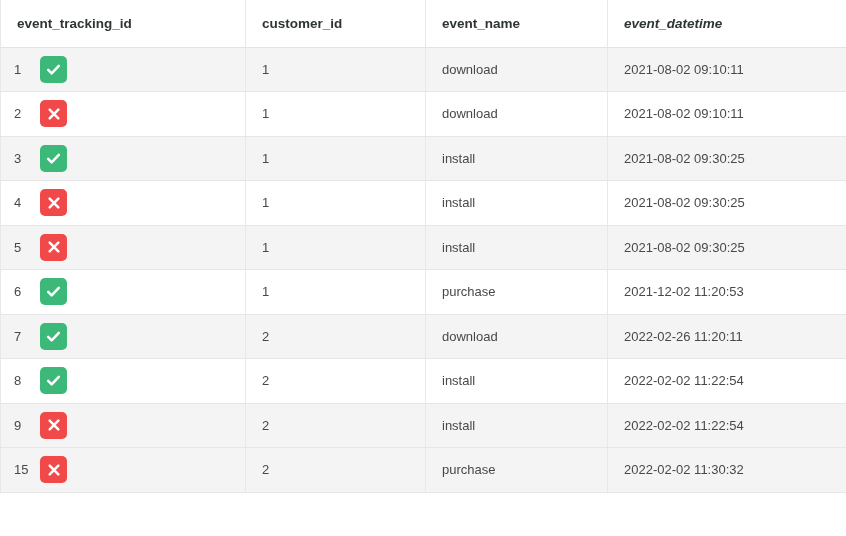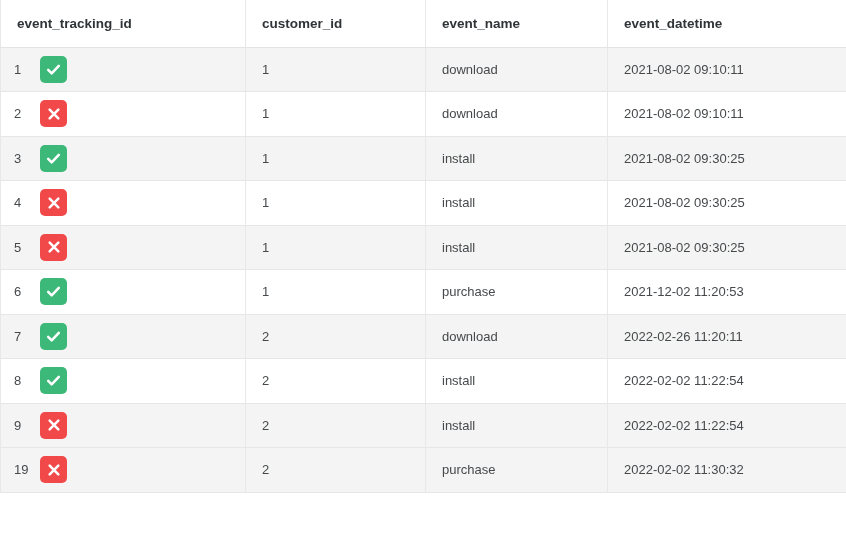--- a/index.html
+++ b/index.html
@@ -40,21 +40,21 @@
     font-size: 13.5px;
     font-weight: bold;
     color: #2f3436;
     padding: 0 0 0 16px;
     background: #ffffff;
     border-bottom: 1px solid #e3e3e3;
     border-right: 1px solid #e8e8e8;
     white-space: nowrap;
   }
   thead th:first-child { border-left: 1px solid #e8e8e8; margin-top: 18px; }
-  thead th:last-child  { border-right: none; }
+  thead th:last-child  { border-right: none; font-style: italic; }
 
   tbody tr.data-row { height: 44.5px; }
   tbody tr.striped > td { background: #f4f4f4; }
   tbody tr.plain   > td { background: #ffffff; }
 
   tbody td {
     vertical-align: middle;
     font-size: 13px;
     color: #46494b;
     padding: 0 0 0 16px;
@@ -250,21 +250,21 @@
               </span>
             </div>
           </td>
           <td>2</td>
           <td>install</td>
           <td>2022-02-02 11:22:54</td>
         </tr>
         <tr class="data-row striped last-row">
           <td class="cell-first">
             <div class="first-cell-inner">
-              <span class="row-num">19</span>
+              <span class="row-num">15</span>
               <span class="status-icon cross">
                 <svg width="16" height="16" viewBox="0 0 24 24" aria-hidden="true">
                   <path d="M5.5 5.5 L18.5 18.5 M18.5 5.5 L5.5 18.5" fill="none" stroke="#ffffff" stroke-width="3.8" stroke-linecap="round"></path>
                 </svg>
               </span>
             </div>
           </td>
           <td>2</td>
           <td>purchase</td>
           <td>2022-02-02 11:30:32</td>

